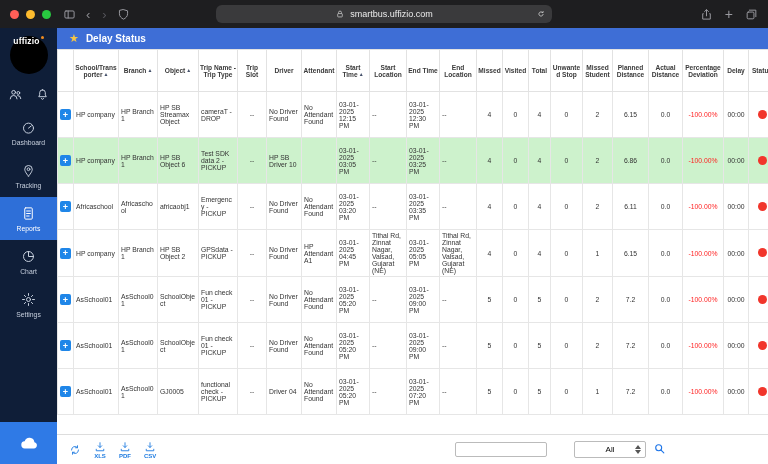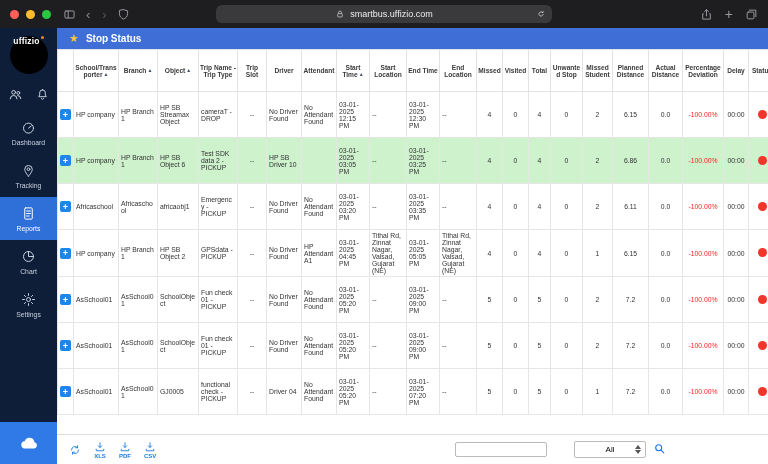--- a/index.html
+++ b/index.html
@@ -192,21 +192,21 @@
     <div class="cloud-block">
       <svg viewBox="0 0 24 24">
           <path fill="#fff" stroke="none" d="M7.3 18.5a4.3 4.3 0 0 1-.5-8.6A6 6 0 0 1 18.5 11a3.8 3.8 0 0 1-.6 7.5z"></path>
         </svg>
     </div>
   </aside>
 
   <div class="main">
     <div class="report-bar">
       <span class="star">★</span>
-      <span class="report-title">Stop Status</span>
+      <span class="report-title">Delay Status</span>
     </div>
 
     <div class="table-area">
       <table>
         <colgroup>
           <col style="width:16px">
             <col style="width:45px">
             <col style="width:39px">
             <col style="width:41px">
           <col style="width:39px">

